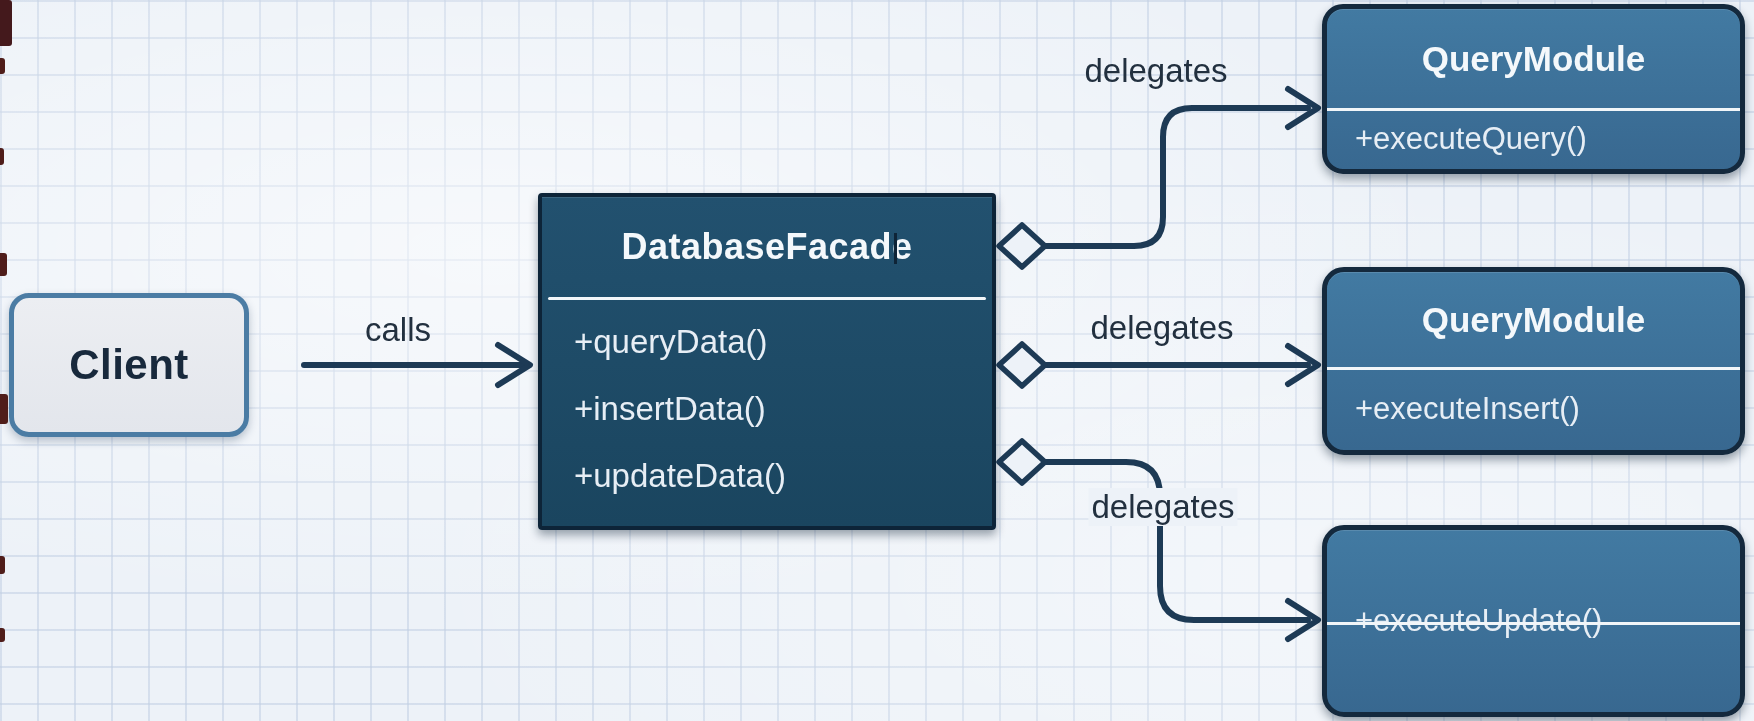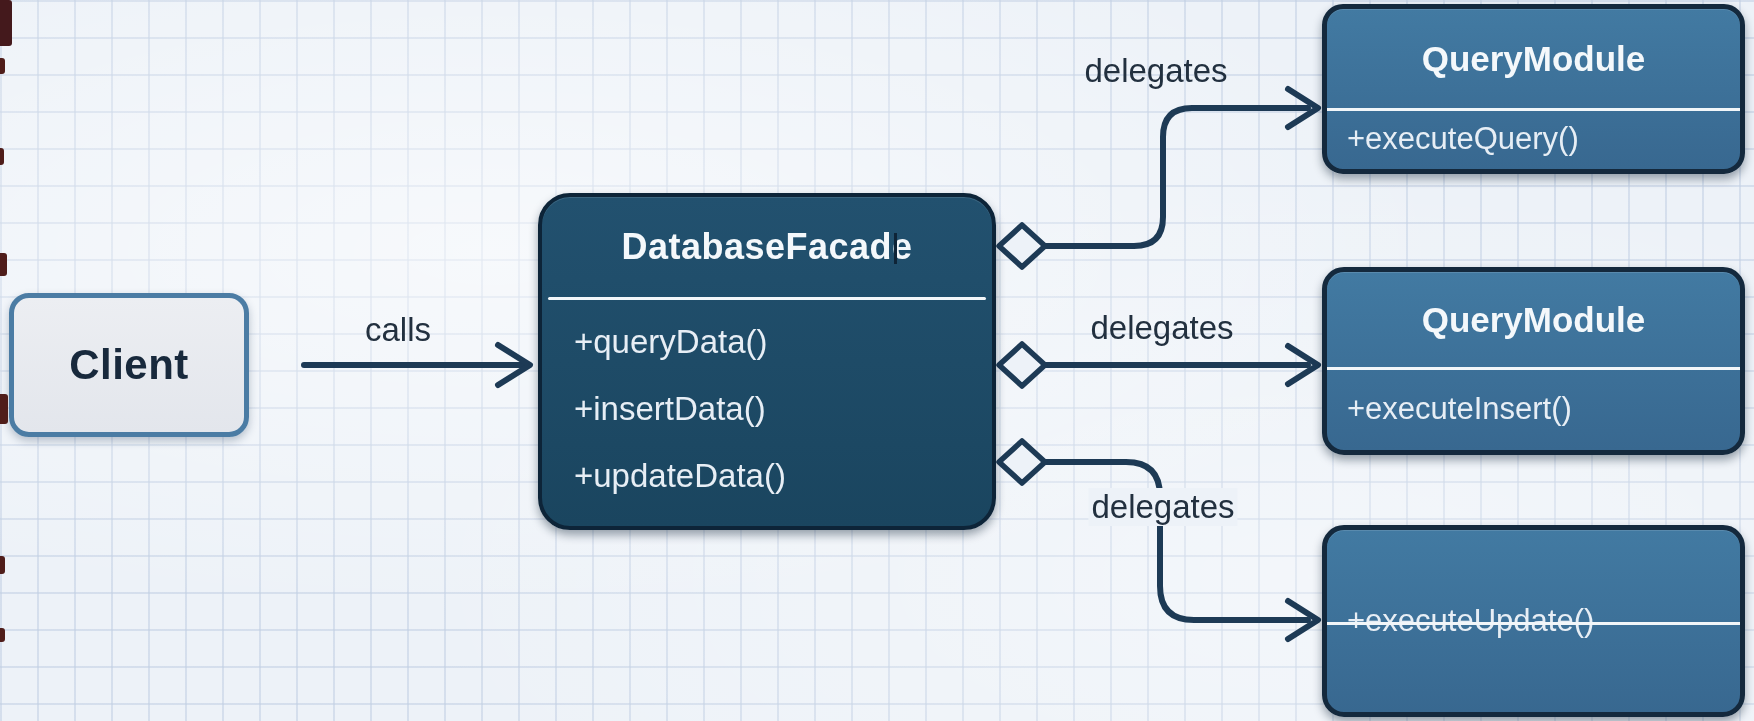--- a/index.html
+++ b/index.html
@@ -34,41 +34,41 @@
   }
 
   .uml-box{
     border-radius:22px;
     box-shadow:0 5px 10px rgba(10,30,50,.4), inset 0 1px 0 rgba(255,255,255,.12);
     display:flex;flex-direction:column;overflow:hidden;
   }
   .node-facade{
     left:538px;top:193px;width:458px;height:337px;
     background:linear-gradient(180deg,#22516f,#1a455f);
-    border:4px solid #0d2438;border-radius:32px;
+    border:4px solid #0d2438;border-radius:4px;
   }
   .uml-title{
     position:relative;display:flex;align-items:center;justify-content:center;
     font-weight:bold;color:#f4f8fb;
   }
   .node-facade .uml-title{height:100px;font-size:36px;letter-spacing:.5px;}
   .node-facade .sep{position:absolute;left:6px;right:6px;top:100px;height:3px;background:#f2f6f9;border-radius:2px;}
   .caret{position:absolute;left:352px;top:36px;width:3px;height:31px;background:#0e2437;}
   .uml-body{flex:1;display:flex;flex-direction:column;color:#e7eef5;}
   .node-facade .uml-body{padding:11px 0 16px 32px;}
   .node-facade .method{height:67px;display:flex;align-items:center;font-size:33px;}
 
   .node-module{
     left:1322px;width:423px;
     background:linear-gradient(180deg,#427aa2,#386890);
     border:5px solid #14293d;border-radius:22px;
   }
   .node-module .uml-title{font-size:35px;}
   .node-module .sep{position:absolute;left:0;right:0;height:3px;background:#f2f6f9;}
-  .node-module .uml-body{justify-content:center;padding-left:20px;font-size:31px;}
+  .node-module .uml-body{justify-content:center;padding-left:28px;font-size:31px;}
   .mod-query{top:4px;height:170px;border-radius:21px;}
   .mod-query .uml-title{height:99px;}
   .mod-query .sep{top:99px;}
   .mod-insert{top:267px;height:188px;}
   .mod-insert .uml-title{height:95px;}
   .mod-insert .sep{top:95px;}
   .mod-update{top:525px;height:192px;}
   .mod-update .uml-title{height:92px;}
   .mod-update .sep{top:92px;}
 

